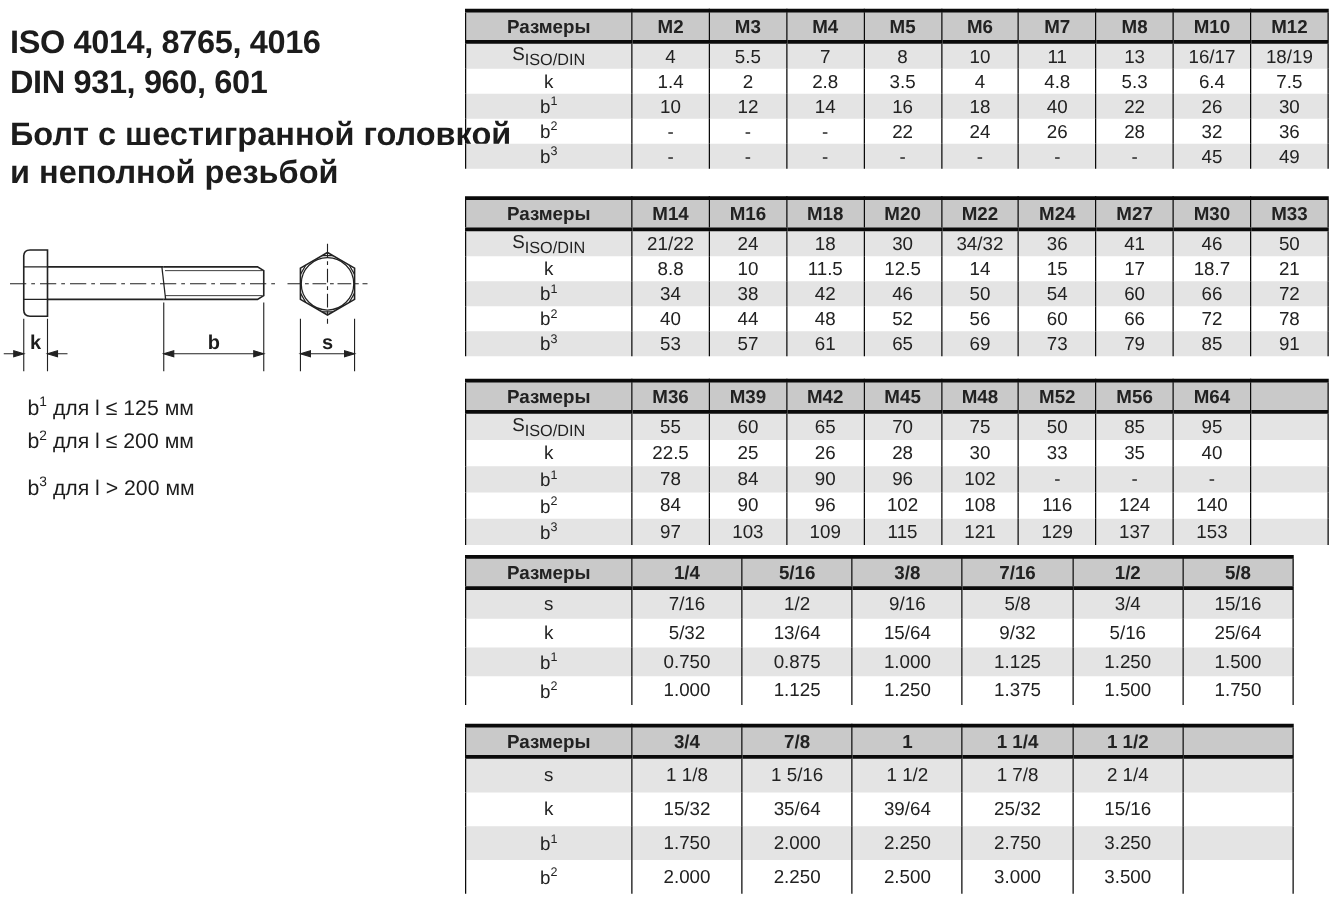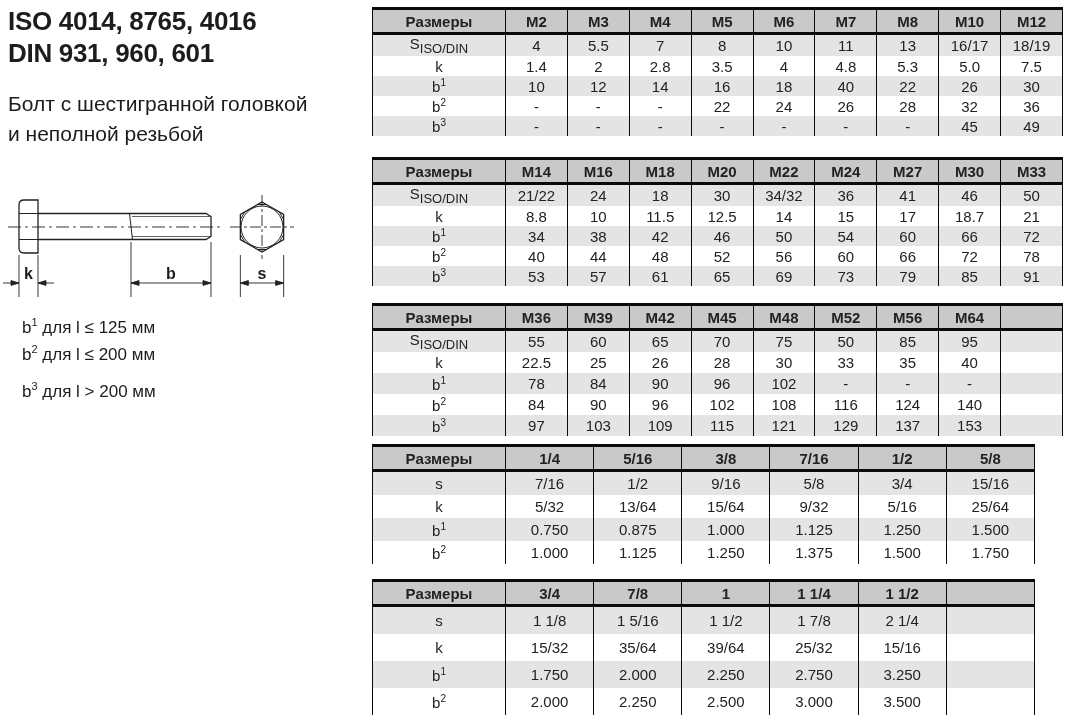--- a/index.html
+++ b/index.html
@@ -1,24 +1,24 @@
 <!DOCTYPE html>
 <html><head>
 <meta charset="utf-8">
 <style>
   html,body { margin:0; padding:0; background:#fff; }
   #page {
     position:relative; width:1067px; height:720px; background:#ffffff;
     font-family:"Liberation Sans", sans-serif; color:#1c1c1c; overflow:hidden;
   }
   
-  .title-line { position:absolute; left:8px; font-weight:700; font-size:26px; letter-spacing:-0.3px; white-space:nowrap; }
+  .title-line { position:absolute; left:8px; font-weight:700; font-size:26px; letter-spacing:-0.3px; white-space:nowrap;margin-top:12px; }
   #title1 { top:6px; }
   #title2 { top:38px; }
-  .subtitle-line { position:absolute; left:8px; font-size:21px; white-space:nowrap; }
+  .subtitle-line { position:absolute; left:8px; font-size:26px; white-space:nowrap;font-weight:bold; }
   #subtitle1 { top:92px; }
   #subtitle2 { top:122px; }
   
   .note { position:absolute; left:22px; font-size:17px; white-space:nowrap; }
   #note1 { top:316px; }
   #note2 { top:343px; }
   #note3 { top:352px;margin-top:28px; }
   .note sup { font-size:11px; }
   
   #drawing { position:absolute; left:0px; top:185px; }
@@ -156,21 +156,21 @@
           </tr>
           <tr>
             <td>k</td>
             <td>1.4</td>
             <td>2</td>
             <td>2.8</td>
             <td>3.5</td>
             <td>4</td>
             <td>4.8</td>
             <td>5.3</td>
-            <td>5.0</td>
+            <td>6.4</td>
             <td>7.5</td>
           </tr>
           <tr>
             <td>b<sup>1</sup></td>
             <td>10</td>
             <td>12</td>
             <td>14</td>
             <td>16</td>
             <td>18</td>
             <td>40</td>

